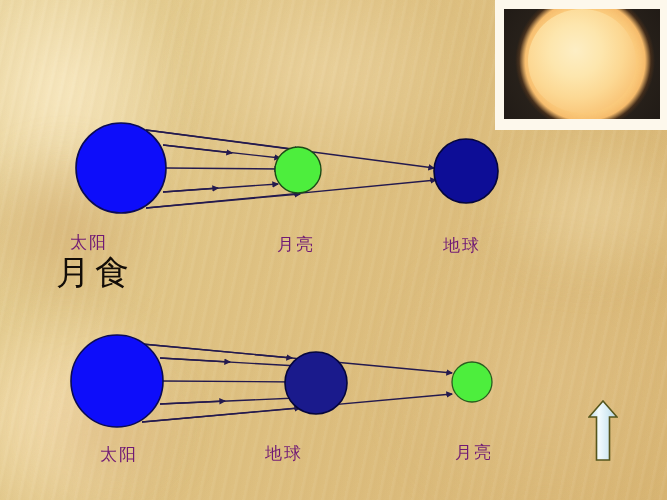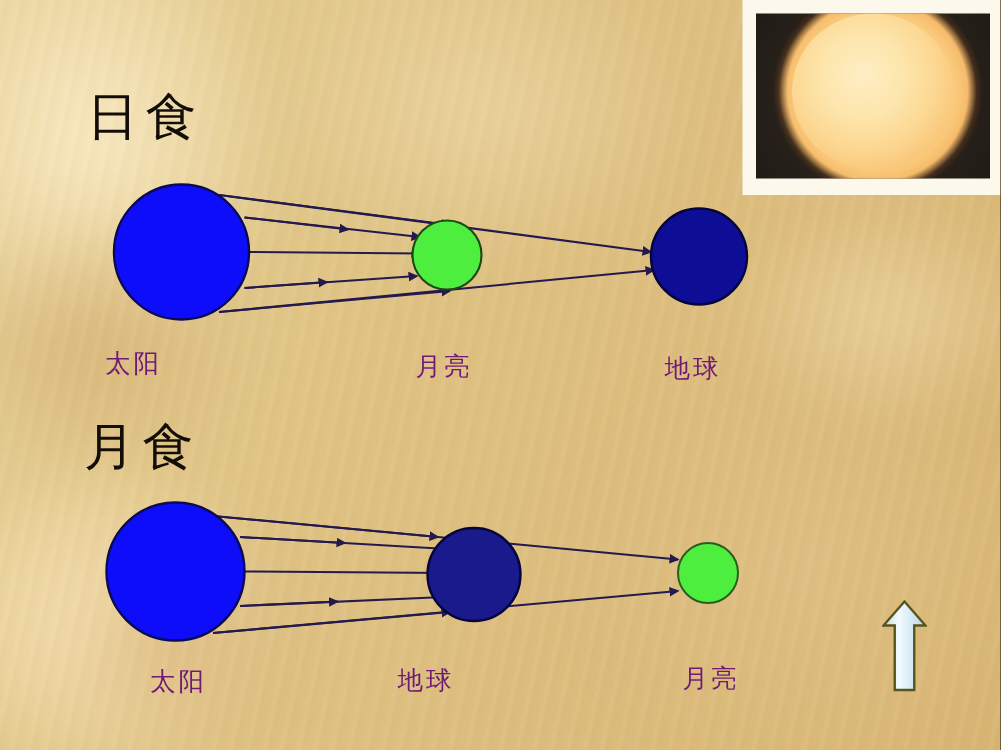--- a/index.html
+++ b/index.html
@@ -79,21 +79,21 @@
   .heading {
     position: absolute;
     color: #130d08;
     font-size: 34px;
     line-height: 1;
     letter-spacing: 5px;
     font-weight: 400;
     white-space: nowrap;
   }
   #title-solar { left: 58px; top: 62px; }
-  #title-lunar { left: 56px; top: 282px; text-align: right; }
+  #title-lunar { left: 56px; top: 256px; text-align: right; }
 
   
   .body-label {
     position: absolute;
     color: #701a75;
     font-size: 17px;
     line-height: 1;
     letter-spacing: 2px;
     white-space: nowrap;
   }
@@ -209,21 +209,20 @@
 
     <circle cx="121" cy="168" r="45" fill="#0d0dfa" stroke="#0a0a55" stroke-width="1.6"></circle>
     <circle cx="298" cy="170" r="23" fill="#4dee3d" stroke="#1c4a17" stroke-width="1.4"></circle>
     <circle cx="466" cy="171" r="32" fill="#0d0d96" stroke="#05053c" stroke-width="1.6"></circle>
 
     <circle cx="117" cy="381" r="46" fill="#0d0dfa" stroke="#0a0a55" stroke-width="1.6"></circle>
     <circle cx="316" cy="383" r="31" fill="#1a1a8c" stroke="#05053c" stroke-width="1.6"></circle>
     <circle cx="472" cy="382" r="20" fill="#4dee3d" stroke="#2a5c1f" stroke-width="1.3"></circle>
   </svg>
 
-  <div class="heading" id="title-solar">日食</div>
   <div class="heading" id="title-lunar">月食</div>
 
   <div class="body-label" style="left:70px;  top:234px;">太阳</div>
   <div class="body-label" style="left:277px; top:236px;">月亮</div>
   <div class="body-label" style="left:443px; top:237px;">地球</div>
 
   <div class="body-label" style="left:100px; top:446px;">太阳</div>
   <div class="body-label" style="left:265px; top:445px;">地球</div>
   <div class="body-label" style="left:455px; top:444px;">月亮</div>
 

